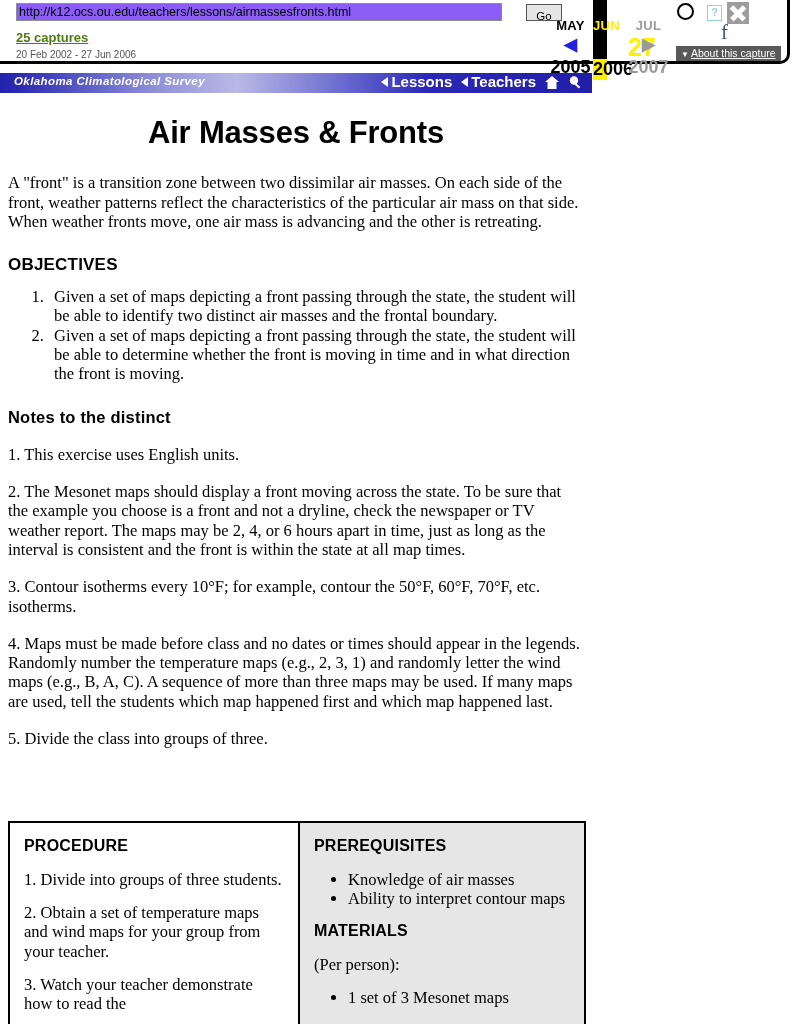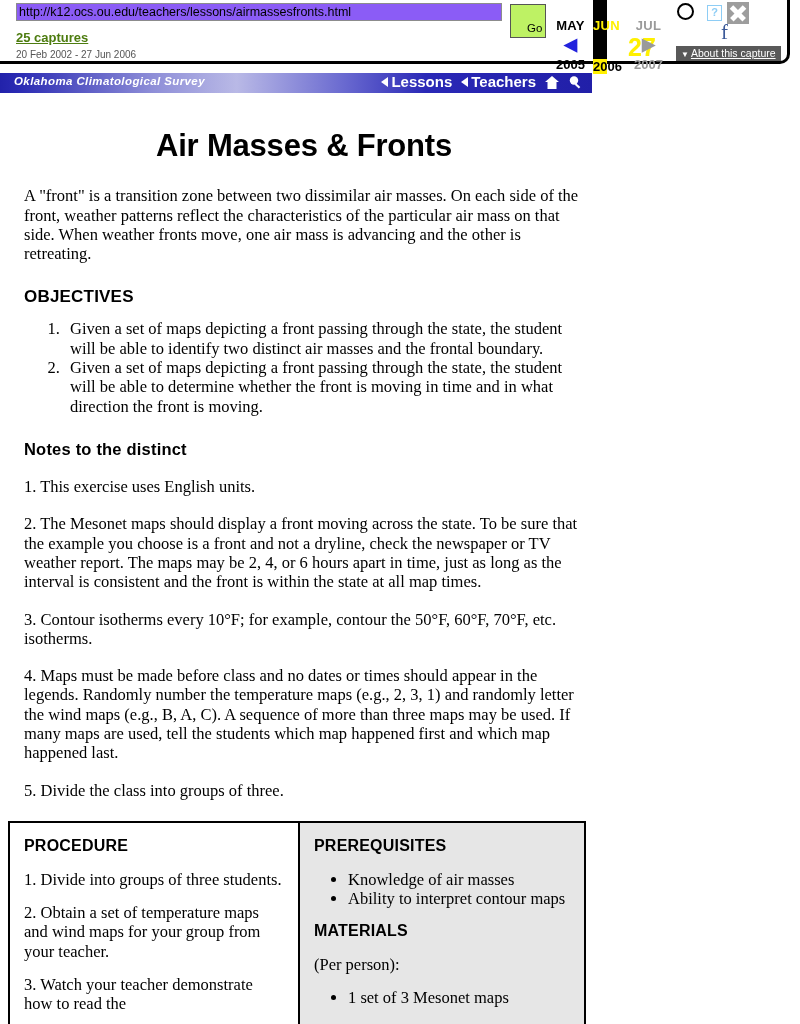--- a/index.html
+++ b/index.html
@@ -49,33 +49,33 @@
     line-height: 16px;
     padding: 0 2px;
     border: 1px solid #8c8c8c;
     box-sizing: border-box;
     color: #000;
     background: #8b5cf6;
     vertical-align: top;
   }
   #wm-go-button {
     position: absolute;
-    left: 494px; top: 1px;
+    left: 510px; top: 1px;
     width: 36px;
     height: 17px;
     font-family: "Liberation Sans", sans-serif;
     font-size: 11.5px;
     line-height: 15px;
     text-align: center;
     border: 1px solid #555;
-    background: #bef264;
+    background: #e5e5e5;
     color: #000;
     box-sizing: border-box;
     cursor: pointer;
-    padding: 16px;
+    padding: 4px;
   }
 
   #wm-captures-link {
     position: absolute;
     left: 16px; top: 30px;
     font-family: "Liberation Sans", sans-serif;
     font-size: 13px;
     font-weight: bold;
     color: #4d7c0f;
     text-decoration: underline;
@@ -106,21 +106,21 @@
   }
   .wm-month-col .mid {
     display: block;
     height: 24px;
     line-height: 24px;
     font-size: 25px;
     font-weight: bold;
   }
   .wm-month-col .yr {
     display: block;
-    font-size: 13px;
+    font-size: 18px;
     font-weight: bold;
   }
 
   #wm-col-prev {
     left: 548px;
     width: 45px;
     color: #000000;
   }
   #wm-col-prev .mid { color: #2222dd; font-size: 17px; }
 
@@ -256,23 +256,23 @@
     width: 0; height: 0;
     border-top: 5px solid transparent;
     border-bottom: 5px solid transparent;
     border-right: 7px solid #ffffff;
   }
   .banner-icon { display: inline-flex; align-items: center; cursor: pointer; }
 
   
   #page {
     position: absolute;
-    left: 0; top: 106px;
+    left: 0; top: 93px;
     width: 592px;
-    padding: 0 8px 0 24px;
+    padding: 0 8px 0 8px;
     box-sizing: border-box;
     font-family: "Liberation Serif", serif;
     font-size: 16.5px;
     line-height: 1.17;
     color: #000;
   }
   #page-title {
     text-align: center;
     font-family: "Liberation Sans", sans-serif;
     font-size: 31px;

